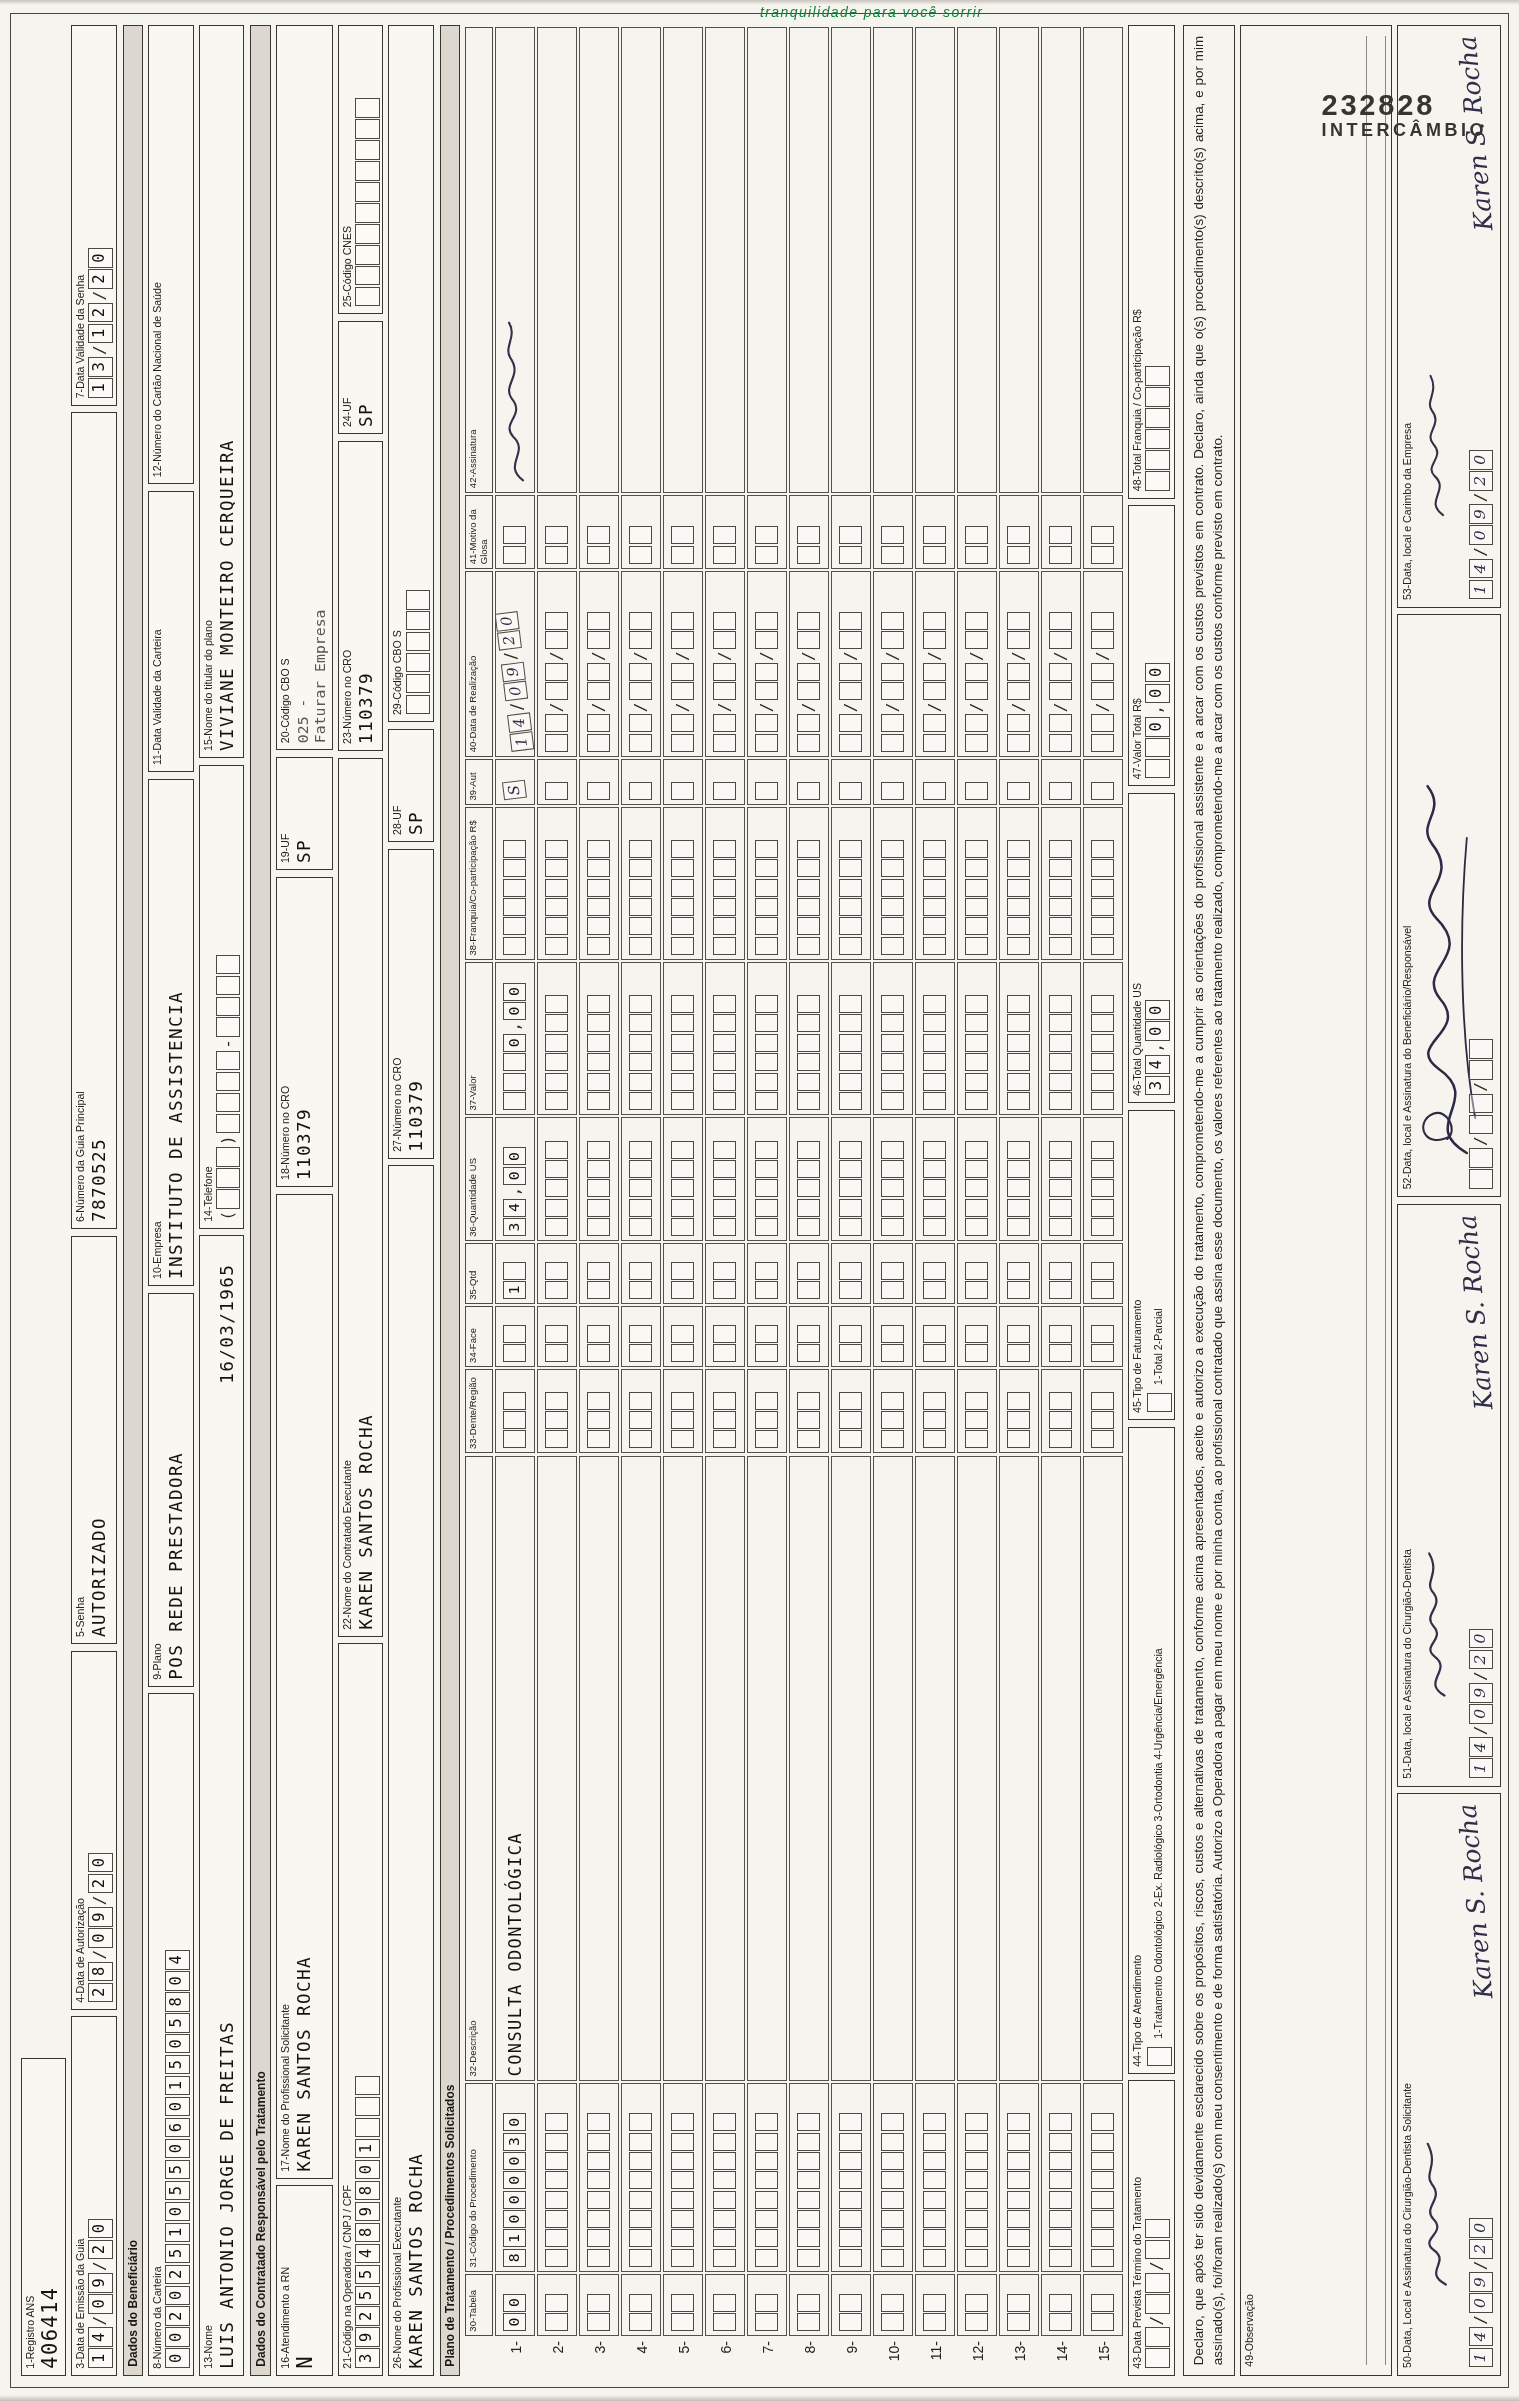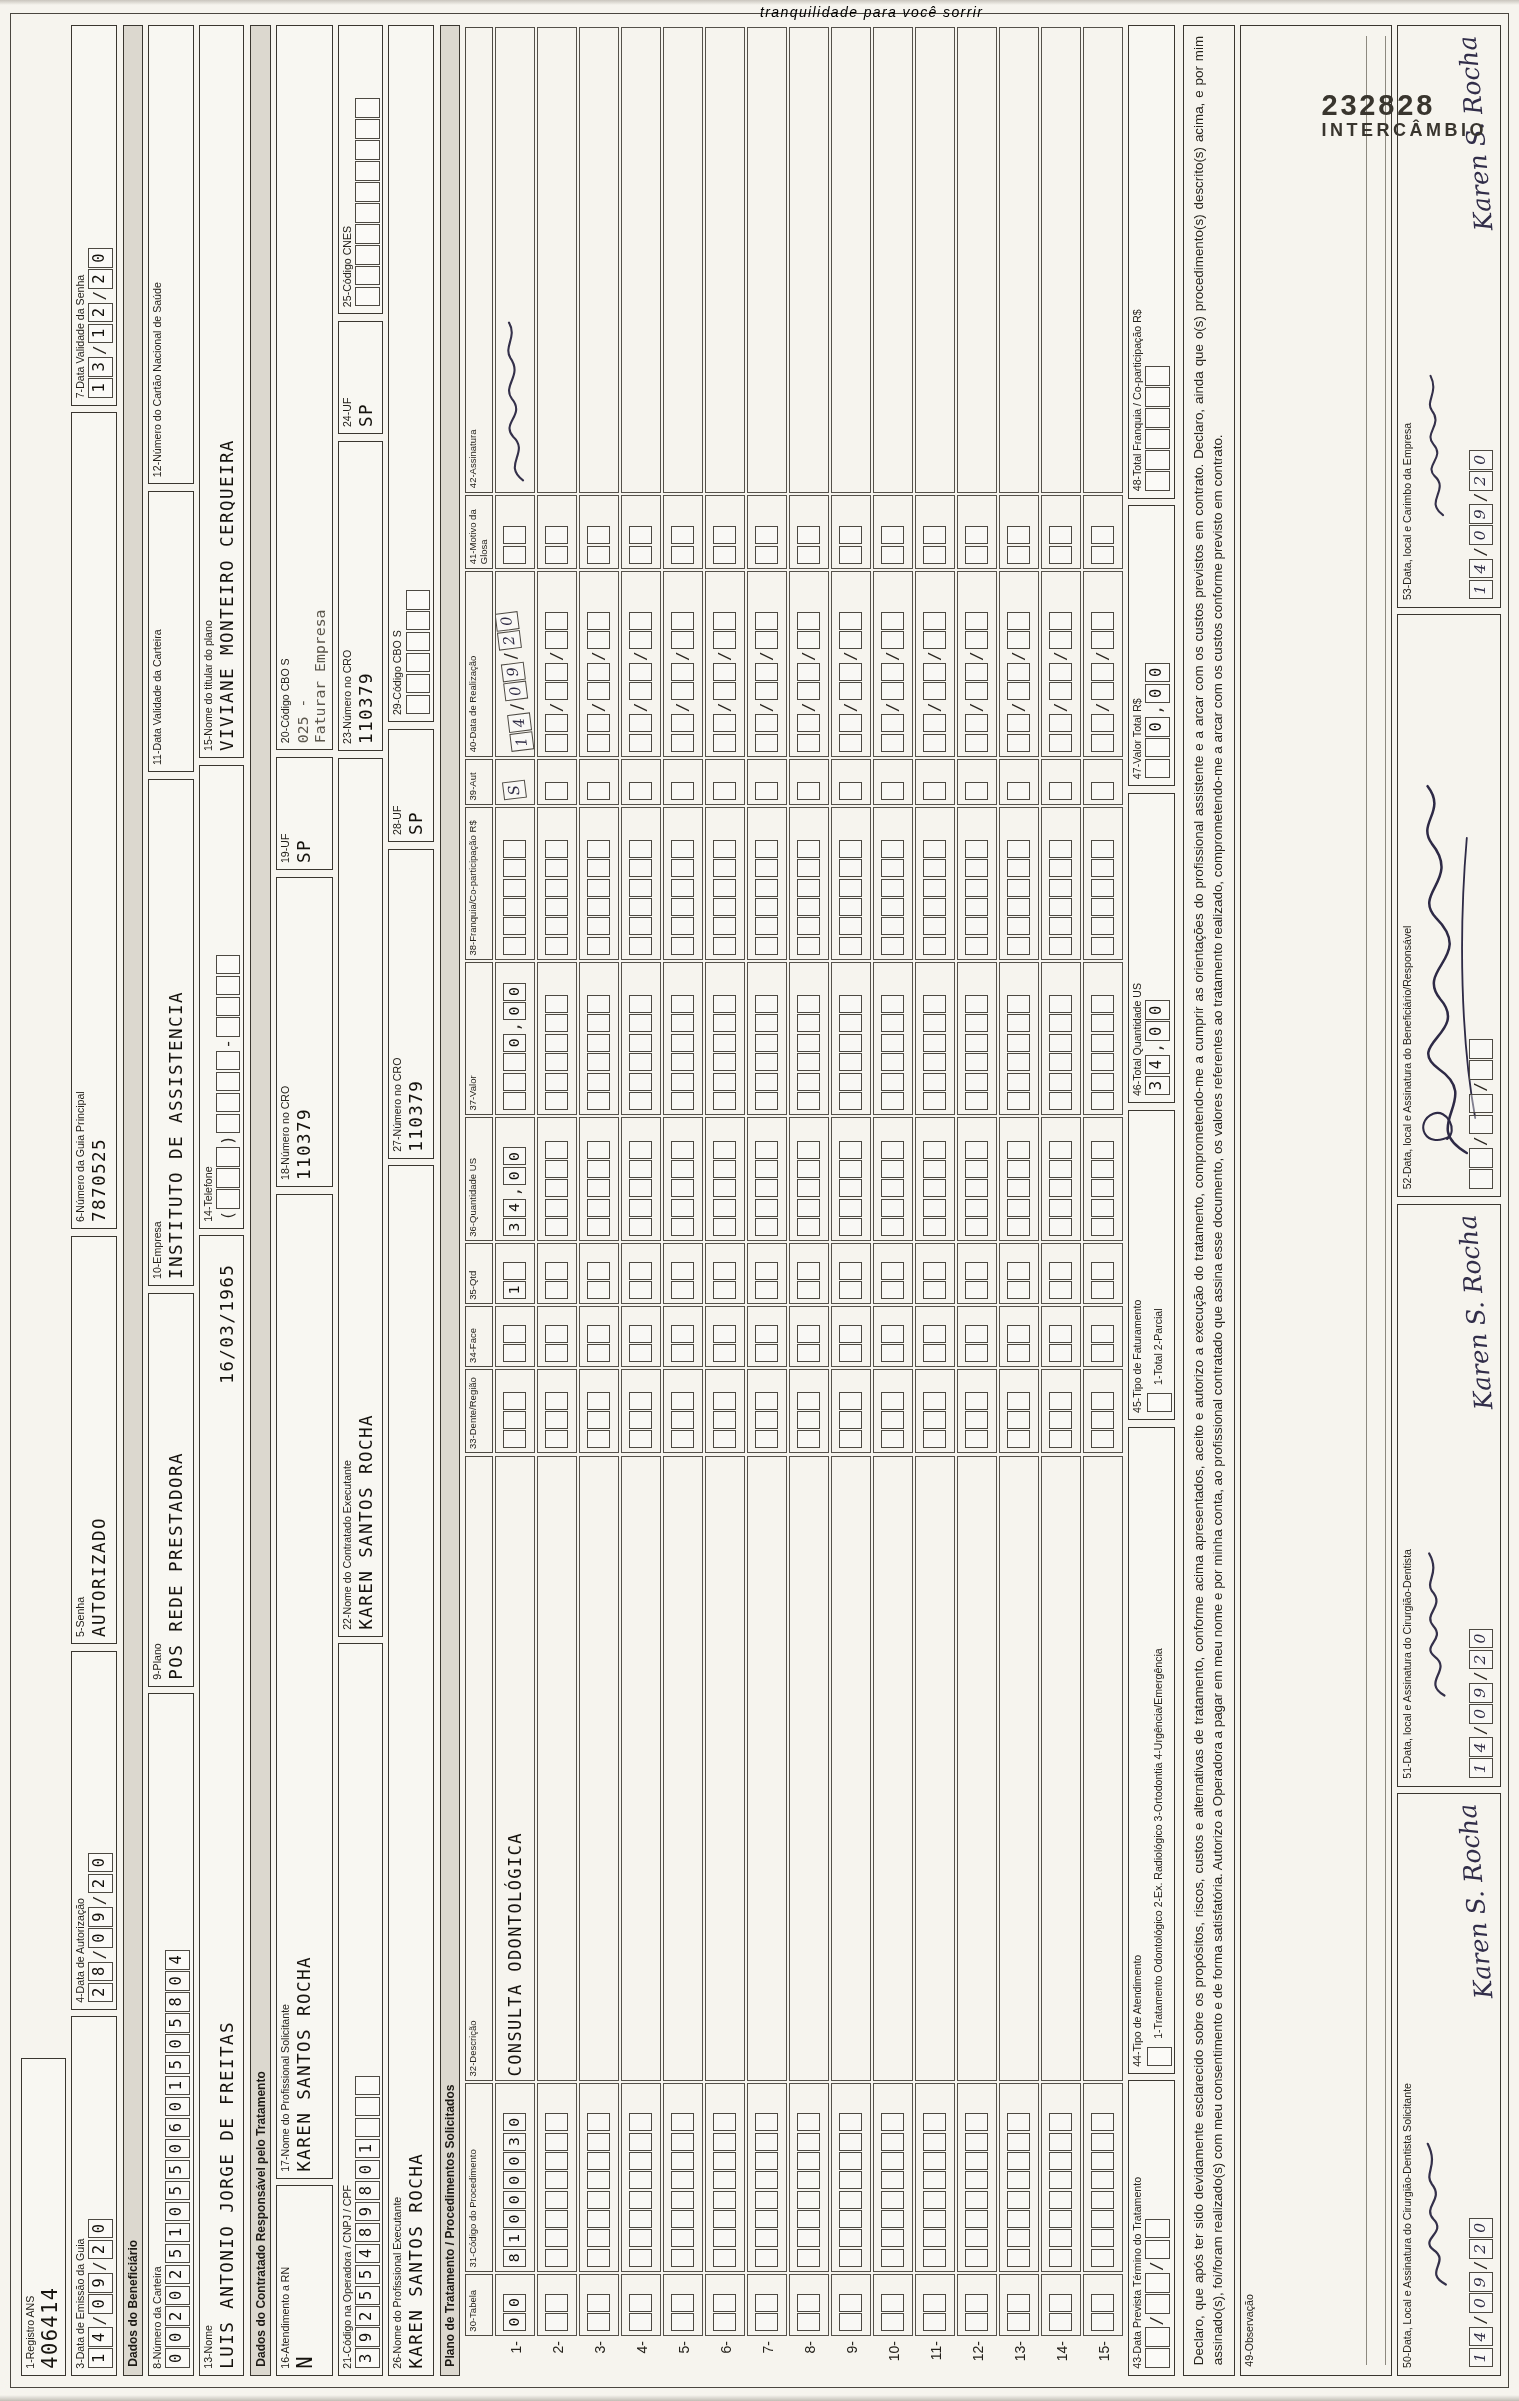--- a/index.html
+++ b/index.html
@@ -88,21 +88,21 @@
   .sig-name{
     position:absolute;right:9.9px;bottom:9.9px;font-family:"DejaVu Serif",serif;font-style:italic;
     font-size:25px;color:#312d49;transform:rotate(-5deg);white-space:nowrap;
   }
   .sig-scribble{position:absolute;left:84px;top:19.7px;}
   .sig-scribble.center{left:28px;top:9.9px;}
   .stamp{font-family:"DejaVu Sans Mono",monospace;font-size:14.8px;color:#5c574d;line-height:1.2;margin-top:2.8px;}
   
   .edge-slogan{
     position:absolute;top:3.5px;left:760px;z-index:9;
-    font-style:italic;font-size:14px;letter-spacing:1.4px;color:#000000;
+    font-style:italic;font-size:14px;letter-spacing:1.4px;color:#15803d;
   }
   .via-block{position:absolute;top:90px;right:32px;z-index:9;}
   .via-num{font-weight:bold;font-size:29px;letter-spacing:2.8px;color:#39352e;line-height:1.05;}
   .via-label{font-weight:bold;font-size:18px;letter-spacing:3.5px;color:#39352e;}
   .scan-edge{position:absolute;top:0;left:0;right:0;height:4.9px;z-index:8;
     background:linear-gradient(#c9c5bd,rgba(201,197,189,0));}
   .scan-edge-b{position:absolute;bottom:0;left:0;right:0;height:6.3px;z-index:8;
     background:linear-gradient(rgba(190,186,178,0),#c2beb6);}
   .birth{margin-left:42px;}
   .f13val{display:flex;justify-content:space-between;padding-right:21px;}

